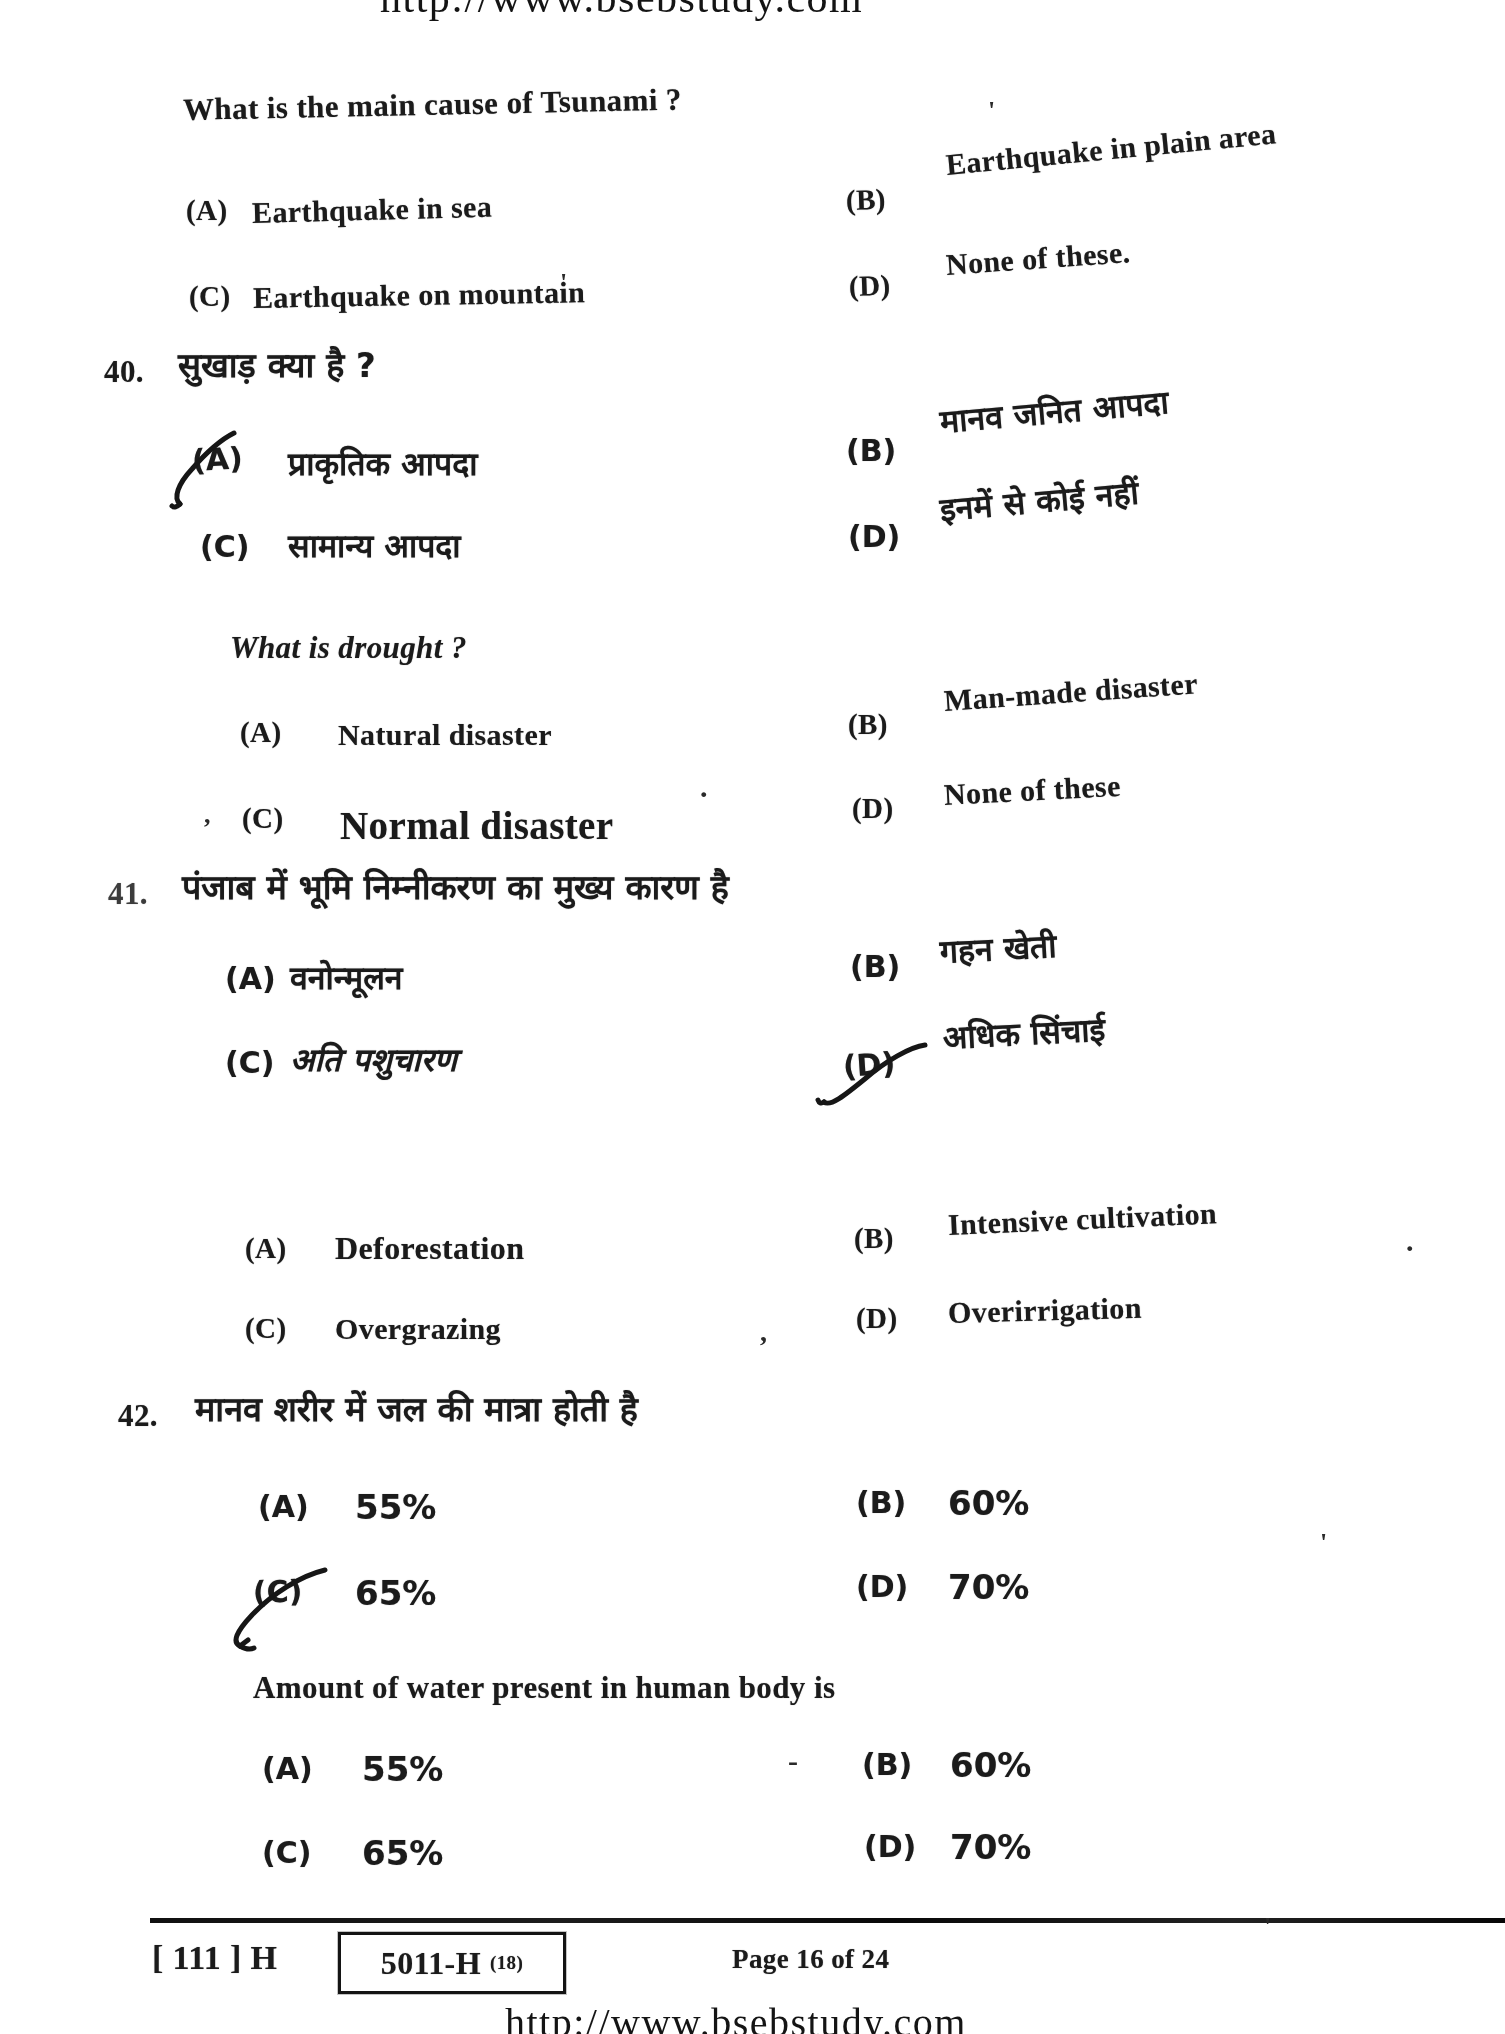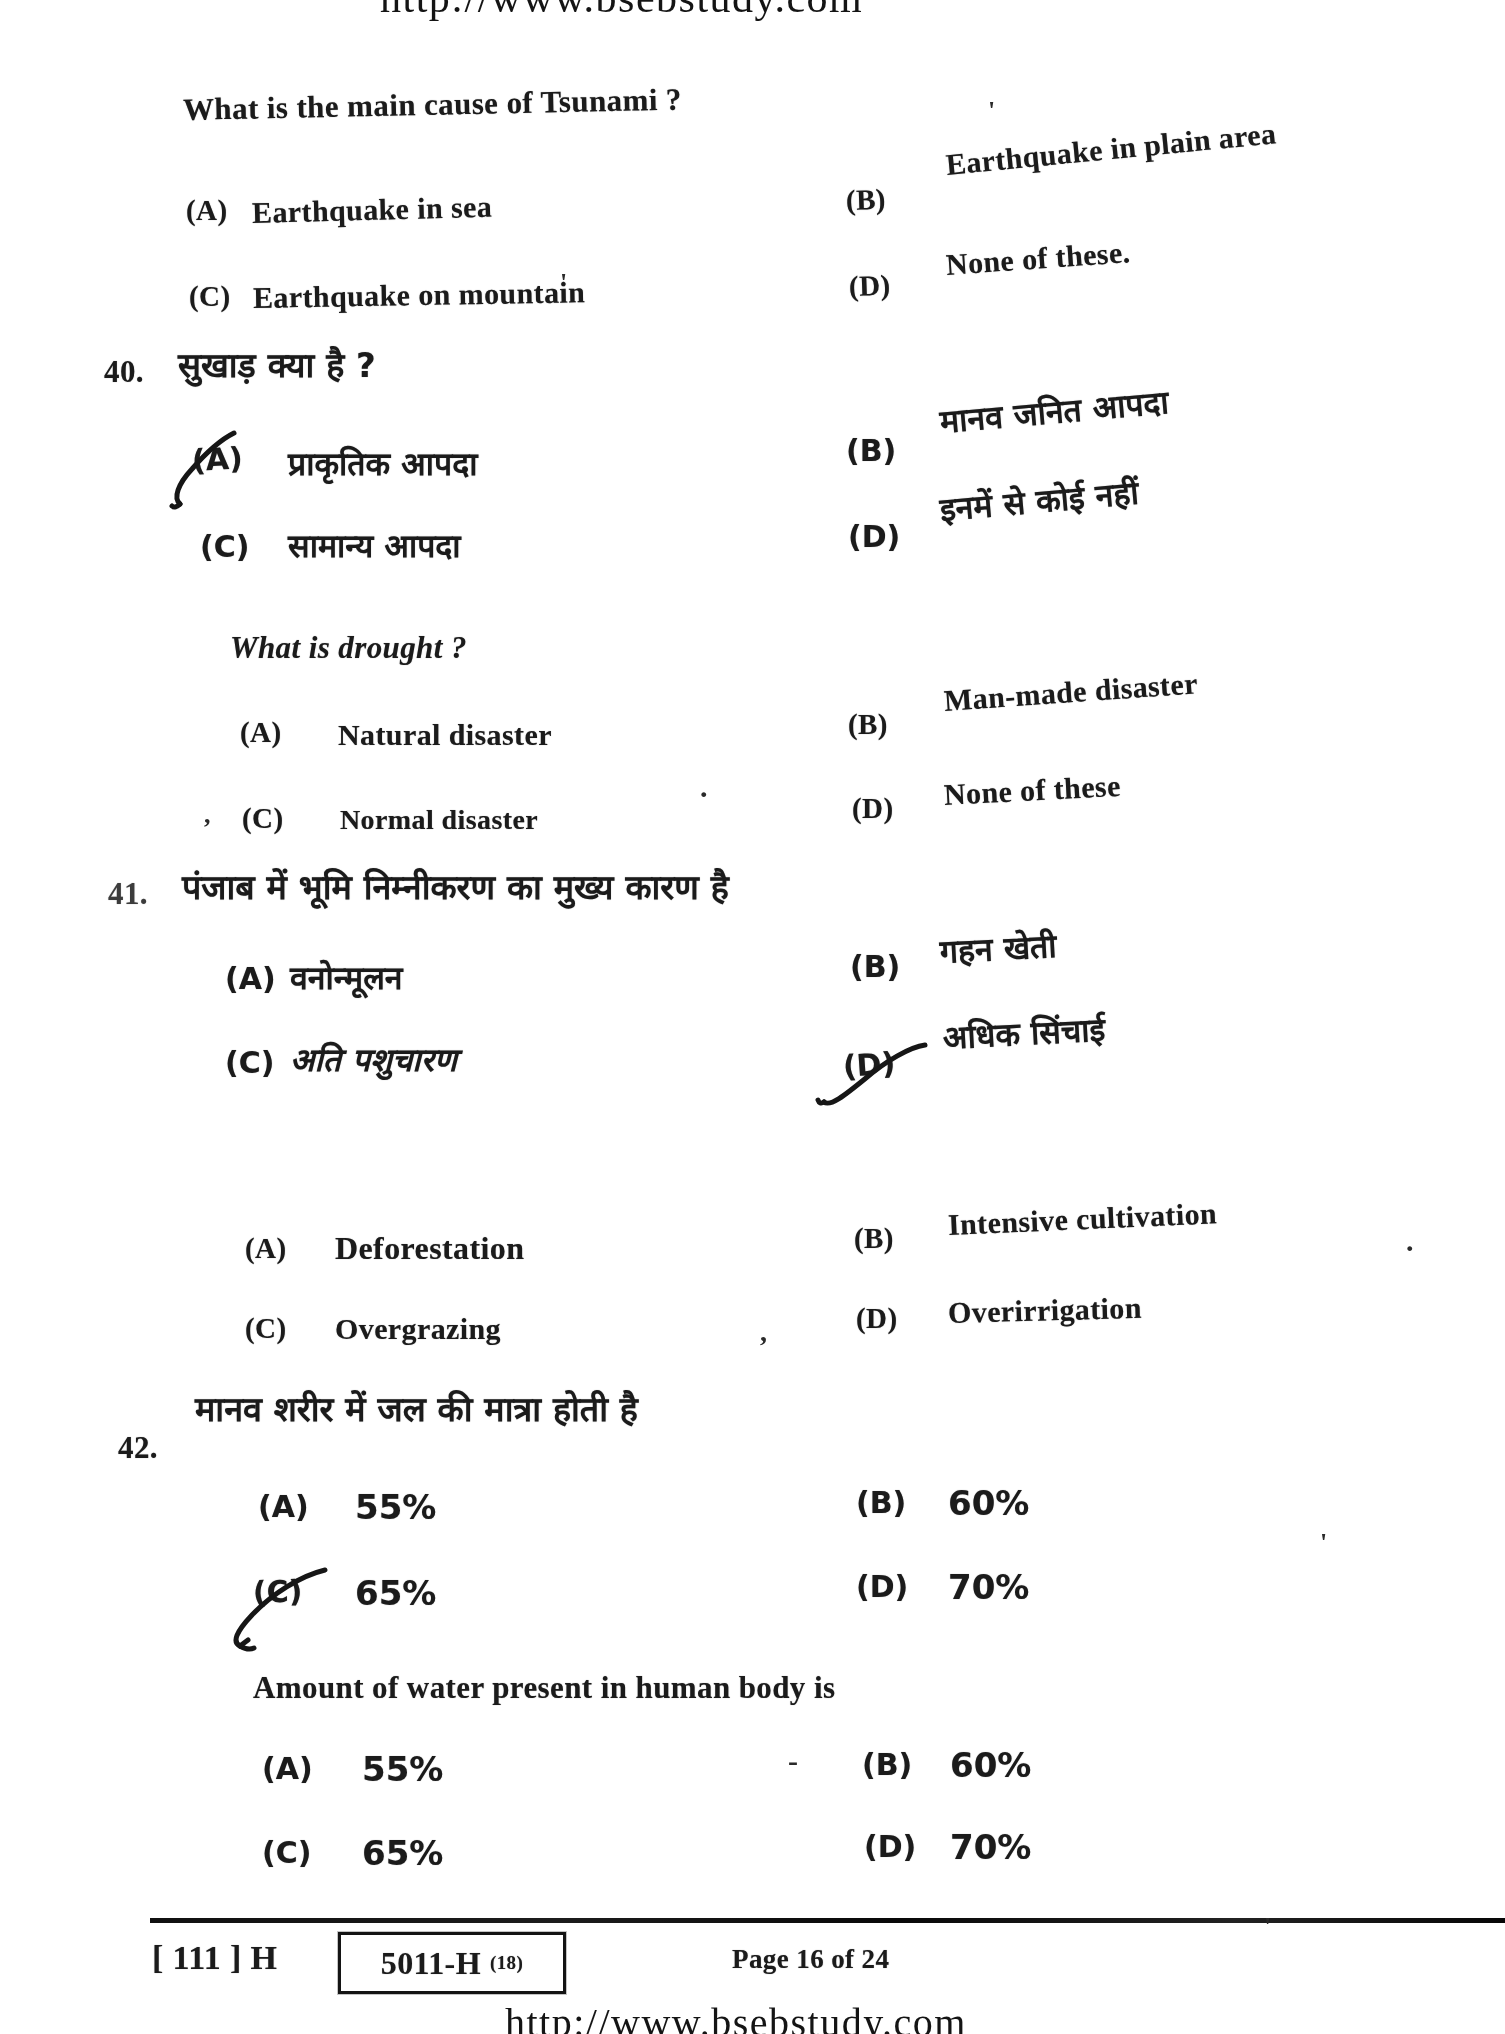--- a/index.html
+++ b/index.html
@@ -65,21 +65,21 @@
       <path d="M10 76 C 7 79, 4 80, 2 78"></path>
     </svg>
   </div>
 
   <div class="t en" style="left:230px;top:630px;font-size:31px;font-style:italic;">What is drought ?</div>
   <div class="t en" style="left:240px;top:716px;font-size:29px;">(A)</div>
   <div class="t en" style="left:338px;top:718px;font-size:30px;">Natural disaster</div>
   <div class="t en" style="left:848px;top:708px;font-size:29px;">(B)</div>
   <div class="t en" style="left:944px;top:684px;font-size:30px;transform:rotate(-4deg);">Man-made disaster</div>
   <div class="t en" style="left:242px;top:802px;font-size:29px;">(C)</div>
-  <div class="t en" style="left:340px;top:804px;font-size:28px;">Normal disaster</div>
+  <div class="t en" style="left:340px;top:804px;font-size:39px;">Normal disaster</div>
   <div class="t en" style="left:852px;top:792px;font-size:29px;">(D)</div>
   <div class="t en" style="left:944px;top:778px;font-size:30px;transform:rotate(-3deg);">None of these</div>
   <div class="t art" style="left:700px;top:770px;font-size:30px;">.</div>
   <div class="t art" style="left:204px;top:800px;font-size:26px;">,</div>
 
   <div class="t en" style="left:108px;top:876px;font-size:31px;opacity:.85;">41.</div>
   <div class="t hi" lang="hi" style="left:182px;top:868px;font-size:34px;">पंजाब में भूमि निम्नीकरण का मुख्य कारण है</div>
   <div class="t hi" style="left:225px;top:962px;font-size:30px;">(A)</div>
   <div class="t hi" lang="hi" style="left:290px;top:960px;font-size:32px;">वनोन्मूलन</div>
   <div class="t hi" style="left:850px;top:950px;font-size:30px;">(B)</div>
@@ -100,21 +100,21 @@
   <div class="t en" style="left:335px;top:1230px;font-size:32px;">Deforestation</div>
   <div class="t en" style="left:854px;top:1222px;font-size:29px;">(B)</div>
   <div class="t en" style="left:948px;top:1208px;font-size:30px;transform:rotate(-2.5deg);">Intensive cultivation</div>
   <div class="t en" style="left:245px;top:1312px;font-size:29px;">(C)</div>
   <div class="t en" style="left:335px;top:1312px;font-size:30px;">Overgrazing</div>
   <div class="t en" style="left:856px;top:1302px;font-size:29px;">(D)</div>
   <div class="t en" style="left:948px;top:1296px;font-size:30px;transform:rotate(-1.5deg);">Overirrigation</div>
   <div class="t art" style="left:1406px;top:1224px;font-size:30px;">.</div>
   <div class="t art" style="left:760px;top:1316px;font-size:28px;">,</div>
 
-  <div class="t en" style="left:118px;top:1398px;font-size:31px;margin-top:32px;">42.</div>
+  <div class="t en" style="left:118px;top:1398px;font-size:31px;">42.</div>
   <div class="t hi" lang="hi" style="left:195px;top:1390px;font-size:34px;">मानव शरीर में जल की मात्रा होती है</div>
   <div class="t sans" style="left:258px;top:1490px;font-size:30px;">(A)</div>
   <div class="t sans" style="left:355px;top:1488px;font-size:34px;">55%</div>
   <div class="t sans" style="left:856px;top:1486px;font-size:30px;">(B)</div>
   <div class="t sans" style="left:948px;top:1484px;font-size:34px;">60%</div>
   <div class="t sans" style="left:253px;top:1576px;font-size:30px;transform:rotate(-2deg);">(C)</div>
   <div class="t sans" style="left:355px;top:1574px;font-size:34px;">65%</div>
   <div class="t sans" style="left:856px;top:1570px;font-size:30px;">(D)</div>
   <div class="t sans" style="left:948px;top:1568px;font-size:34px;">70%</div>
 

